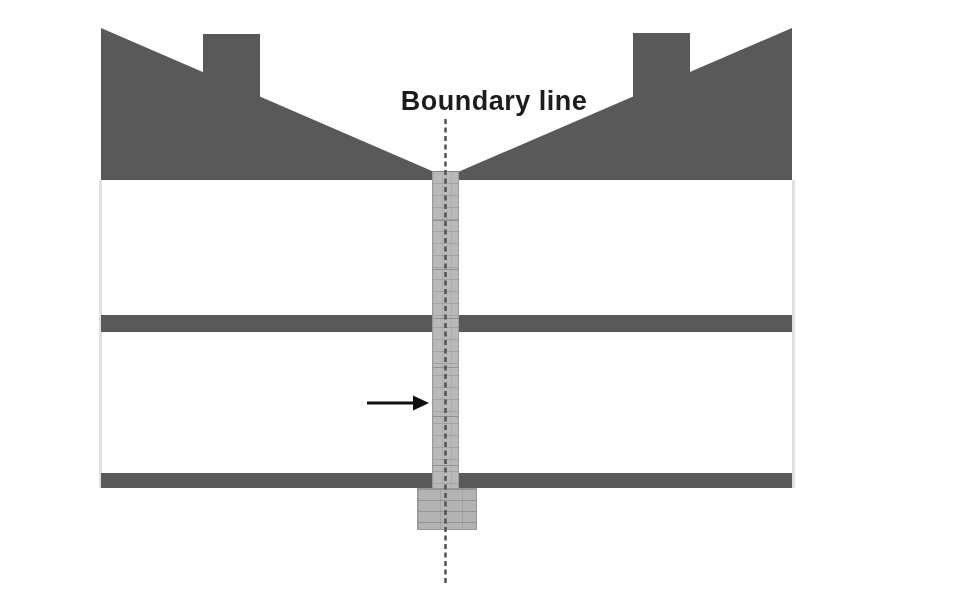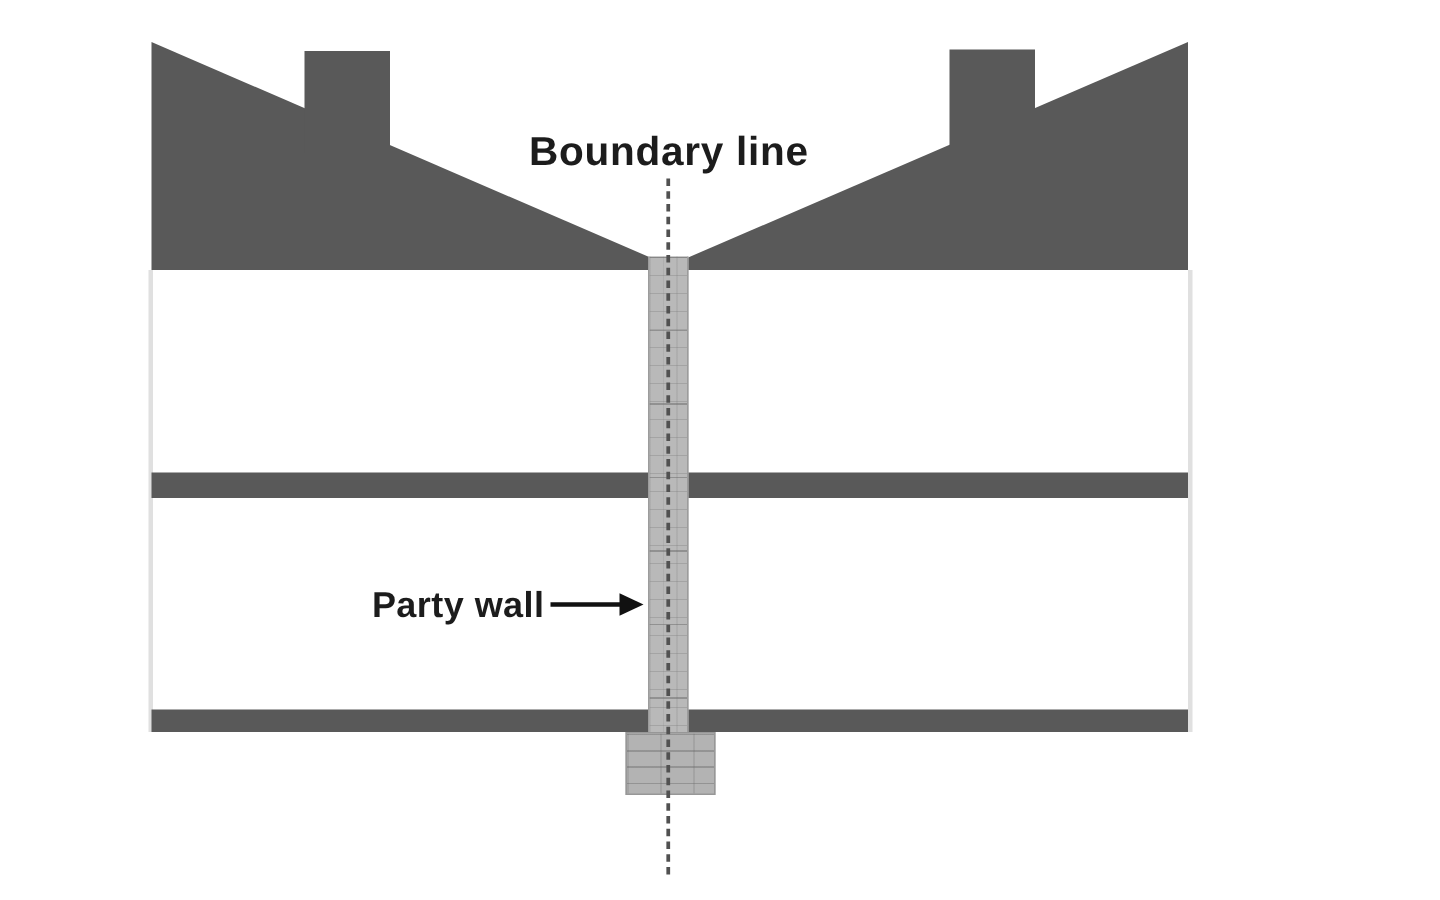--- a/index.html
+++ b/index.html
@@ -54,16 +54,15 @@
   <div class="foundation" style="background-color: rgb(179, 179, 179);"></div>
 
   <svg class="layer overlay" viewBox="0 0 960 600">
     <line x1="445.5" y1="119" x2="445.5" y2="583" stroke-width="2.5" stroke-dasharray="5,3.5" fill="none" stroke="#515151"></line>
     <g>
       <line x1="367" y1="403" x2="414" y2="403" stroke-width="3" stroke="#111111"></line>
       <polygon points="413,395.5 429,403 413,410.5" fill="#111111"></polygon>
     </g>
   </svg>
 
-  <div class="label boundary" style="color: rgb(28, 28, 28);">Boundary line</div>
-  <div class="label party" style="color: rgb(28, 28, 28);">Party wall</div>
+  <div class="label boundary" style="color: rgb(28, 28, 28); margin-left: 48px;">Boundary line</div>
 
 </div>
 
 </body></html>

